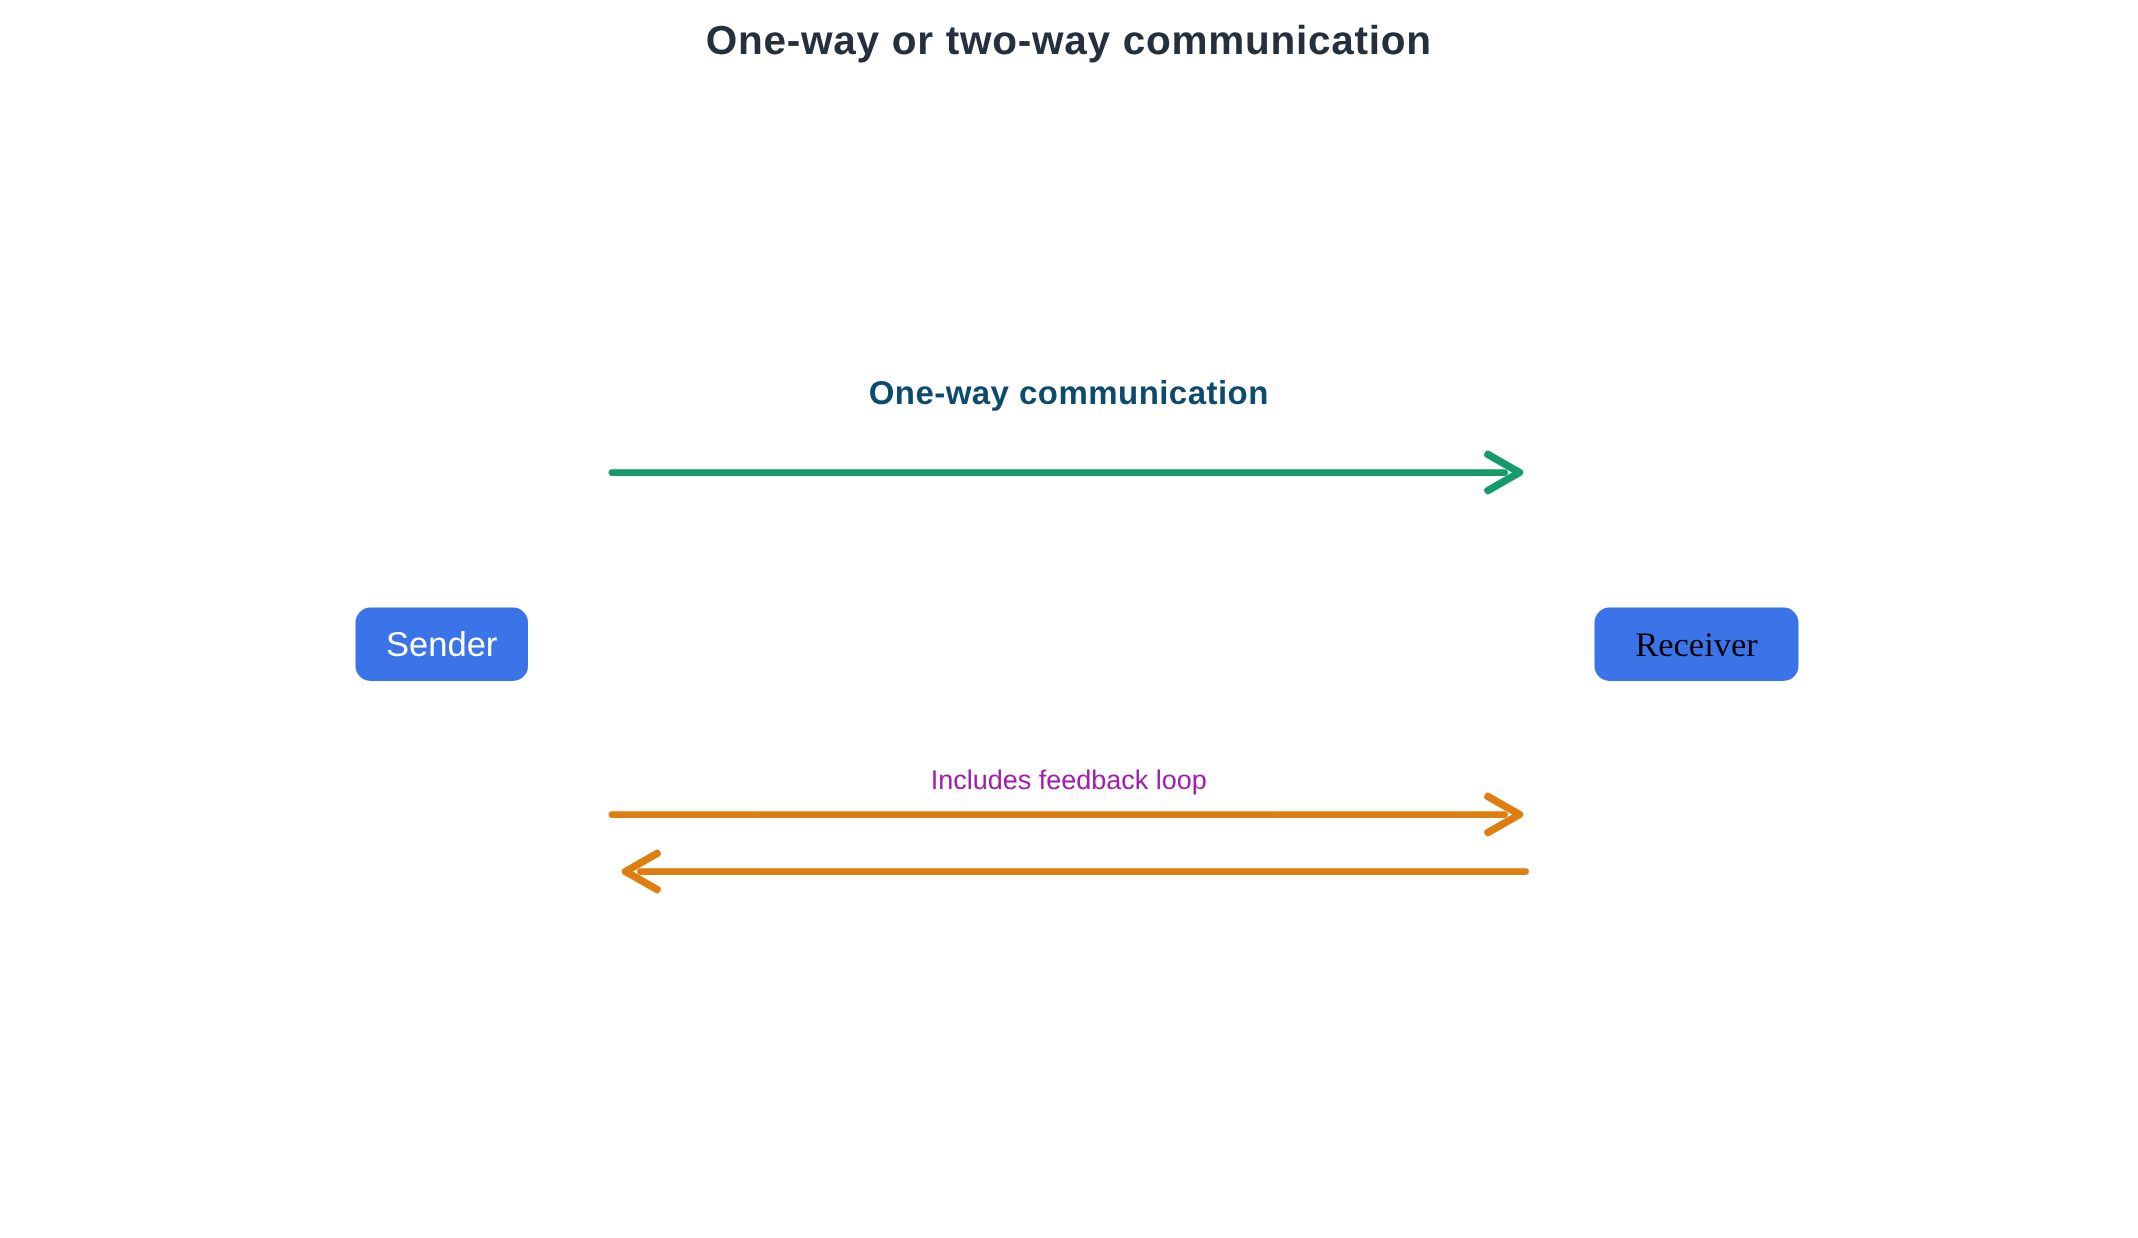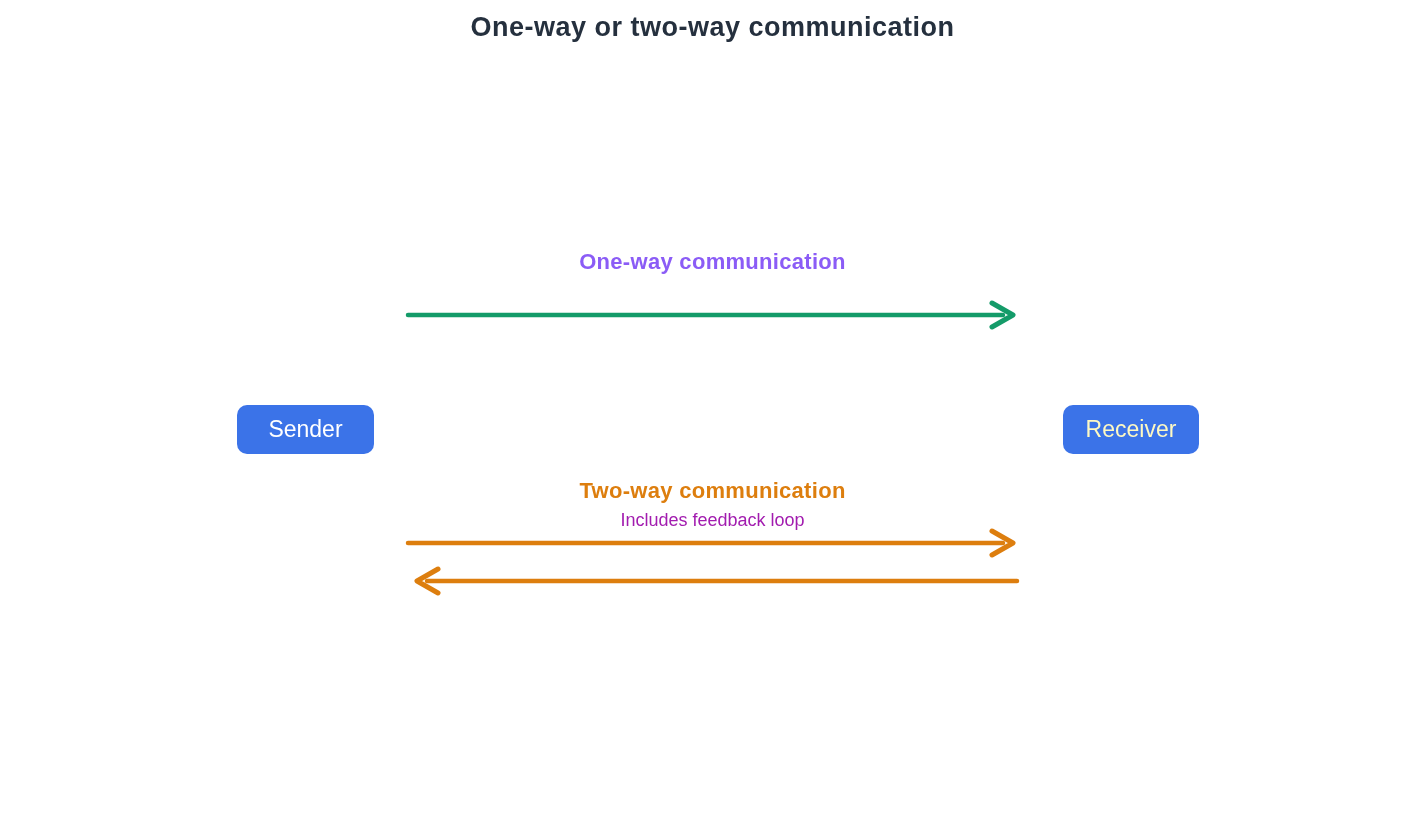--- a/index.html
+++ b/index.html
@@ -48,41 +48,40 @@
     top: 405px;
     height: 49px;
     border-radius: 10px;
     color: #ffffff;
     font-size: 23px;
     display: flex;
     align-items: center;
     justify-content: center;
     box-sizing: border-box;
   }
-  .node-sender   { left: 237px;  width: 137px; }
+  .node-sender   { left: 237px;  width: 115px; }
   .node-receiver { left: 1063px; width: 136px; }
   .arrow-layer {
     position: absolute;
     left: 0;
     top: 0;
     width: 1425px;
     height: 825px;
     pointer-events: none;
   }
 </style>
 </head>
 <body style="background-color: rgb(255, 255, 255);">
 
 <div class="canvas">
 
   <div class="centered-text diagram-title" style="color: rgb(37, 48, 62);">One-way or two-way communication</div>
 
-  <div class="centered-text flow-heading one-way-heading" style="color: #8b5cf6;">One-way communication</div>
+  <div class="centered-text flow-heading one-way-heading" style="color: #0c4a6e;">One-way communication</div>
 
-  <div class="centered-text flow-heading two-way-heading" style="color: rgb(221, 126, 14);">Two-way communication</div>
   <div class="centered-text flow-subtitle two-way-subtitle" style="color: #a21caf;">Includes feedback loop</div>
 
   <svg class="arrow-layer" viewBox="0 0 1425 825">
 
     <g fill="none" stroke-linecap="round" stroke-linejoin="round">
       <path d="M 408 315 L 1003 315" stroke-width="4.5" stroke="#149b69"></path>
       <path d="M 992 303 L 1013 315 L 992 327" stroke-width="5" stroke="#149b69"></path>
     </g>
 
     <g fill="none" stroke-linecap="round" stroke-linejoin="round">
@@ -94,16 +93,16 @@
       <path d="M 1017 581 L 427 581" stroke-width="4.5" stroke="#dd7e0e"></path>
       <path d="M 438 569 L 417 581 L 438 593" stroke-width="5" stroke="#dd7e0e"></path>
     </g>
   </svg>
 
   <div class="node node-sender" style="background-color: rgb(59, 115, 232);">
     <span style="color: rgb(255, 255, 255);">Sender</span>
   </div>
 
   <div class="node node-receiver" style="background-color: rgb(59, 115, 232);">
-    <span style="color: #fef9c3;">Receiver</span>
+    <span style="color: #000000; font-family: Liberation Serif, serif;">Receiver</span>
   </div>
 
 </div>
 
 </body></html>

